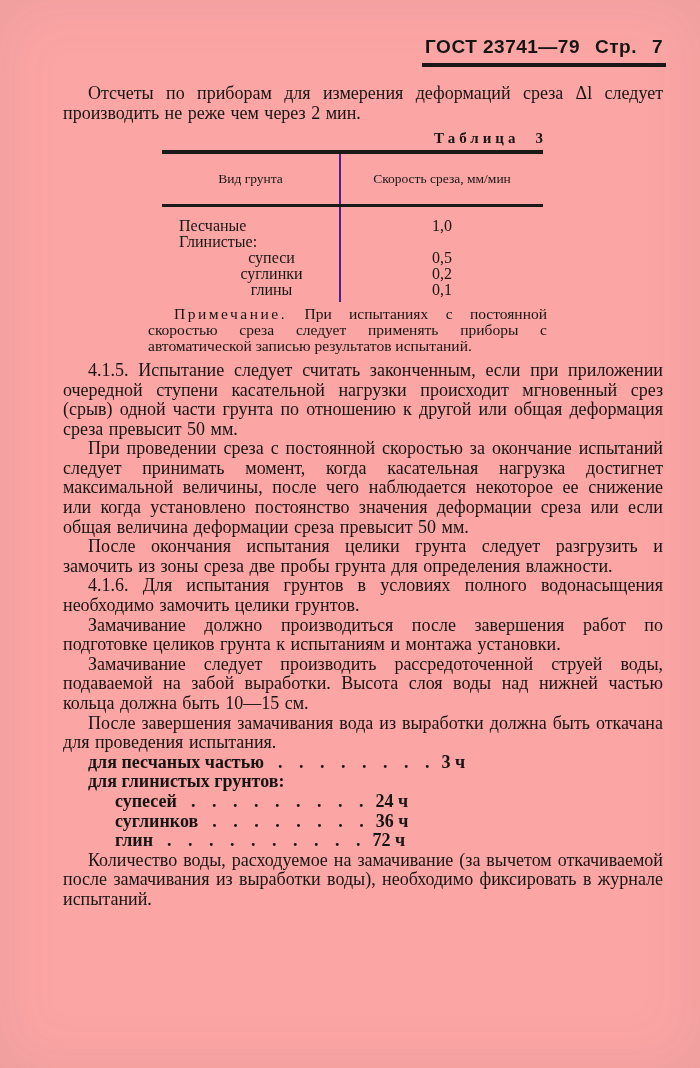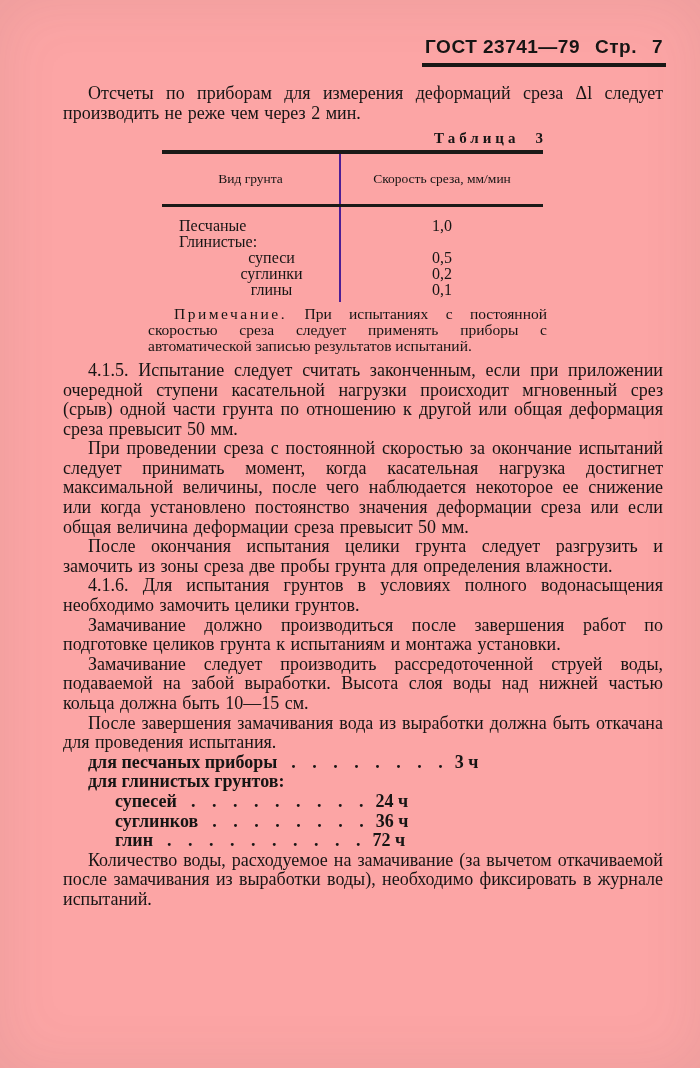--- a/index.html
+++ b/index.html
@@ -170,21 +170,21 @@
   <div class="text-block">
     <p class="para">4.1.5. Испытание следует считать законченным, если при приложении очередной ступени касательной нагрузки происходит мгновенный срез (срыв) одной части грунта по отношению к другой или общая деформация среза превысит 50 мм.</p>
     <p class="para">При проведении среза с постоянной скоростью за окончание испытаний следует принимать момент, когда касательная нагрузка достигнет максимальной величины, после чего наблюдается некоторое ее снижение или когда установлено постоянство значения деформации среза или если общая величина деформации среза превысит 50 мм.</p>
     <p class="para">После окончания испытания целики грунта следует разгрузить и замочить из зоны среза две пробы грунта для определения влажности.</p>
     <p class="para">4.1.6. Для испытания грунтов в условиях полного водонасыщения необходимо замочить целики грунтов.</p>
     <p class="para">Замачивание должно производиться после завершения работ по подготовке целиков грунта к испытаниям и монтажа установки.</p>
     <p class="para">Замачивание следует производить рассредоточенной струей воды, подаваемой на забой выработки. Высота слоя воды над нижней частью кольца должна быть 10—15 см.</p>
     <p class="para">После завершения замачивания вода из выработки должна быть откачана для проведения испытания.</p>
 
     <div class="dot-list">
-      <div class="dot-item lvl0"><span>для песчаных приборы</span><span class="leader">. . . . . . . .</span><span>3 ч</span></div>
+      <div class="dot-item lvl0"><span>для песчаных частью</span><span class="leader">. . . . . . . .</span><span>3 ч</span></div>
       <div class="dot-item lvl0"><span>для глинистых грунтов:</span></div>
       <div class="dot-item lvl1"><span>супесей</span><span class="leader">. . . . . . . . .</span><span>24 ч</span></div>
       <div class="dot-item lvl1"><span>суглинков</span><span class="leader">. . . . . . . .</span><span>36 ч</span></div>
       <div class="dot-item lvl1"><span>глин</span><span class="leader">. . . . . . . . . .</span><span>72 ч</span></div>
     </div>
 
     <p class="para">Количество воды, расходуемое на замачивание (за вычетом откачиваемой после замачивания из выработки воды), необходимо фиксировать в журнале испытаний.</p>
   </div>
 
 </div>

